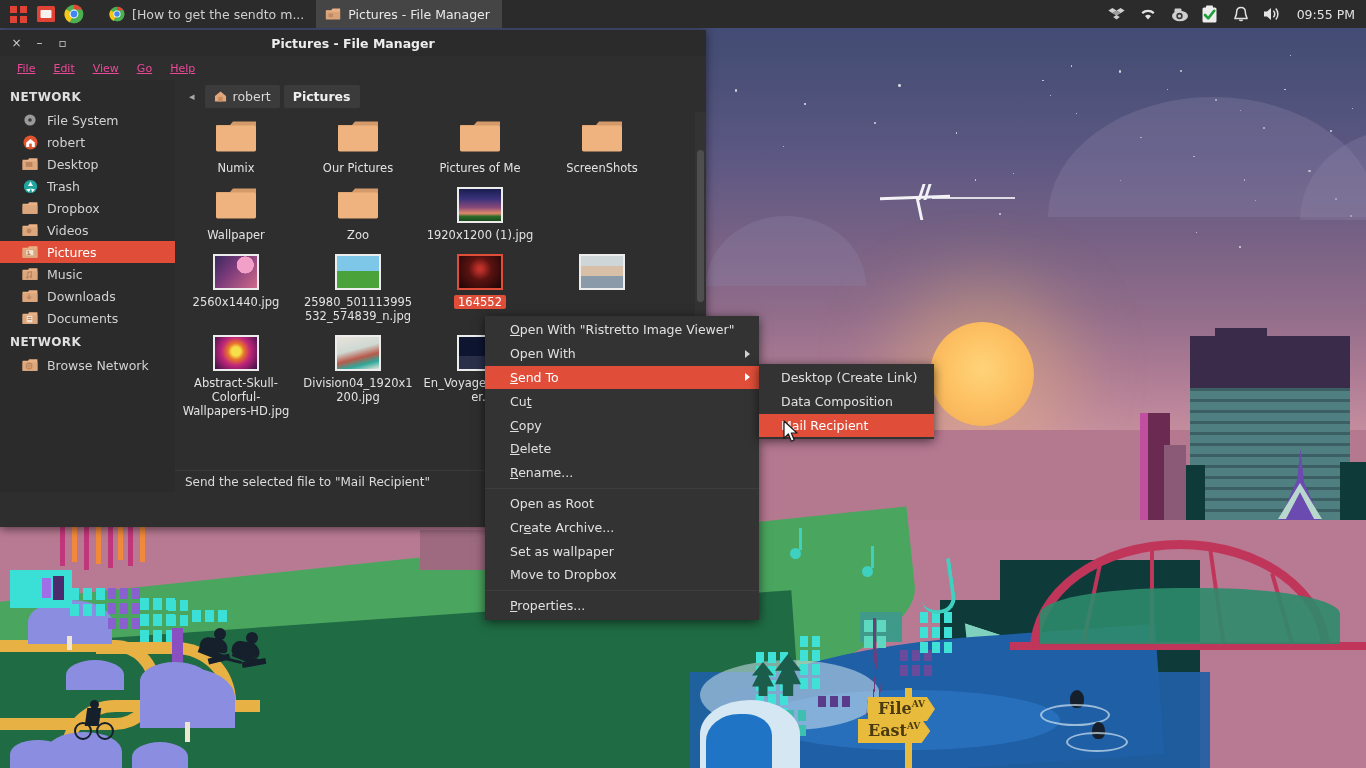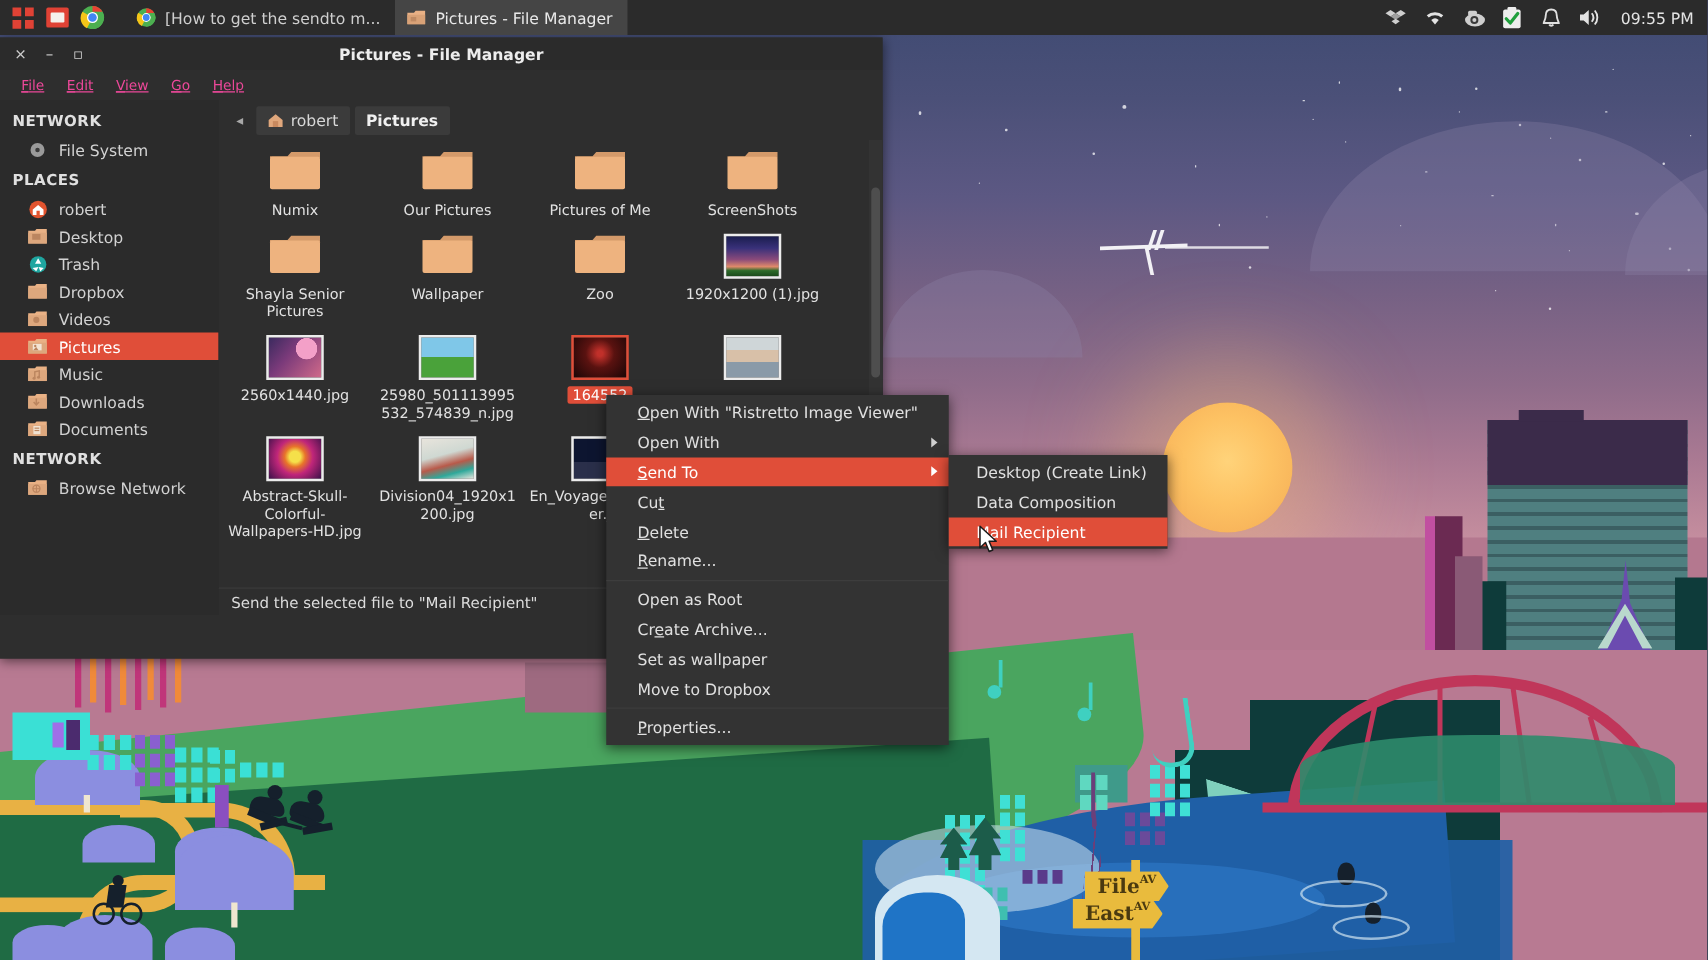--- a/index.html
+++ b/index.html
@@ -680,21 +680,20 @@
         <div class="sb-head">NETWORK</div>
         <div class="sb-item">
           <span class="sb-ico">
             <svg width="14" height="14" viewBox="0 0 14 14">
               <circle cx="7" cy="7" r="5.6" fill="#9a9a9a"></circle>
               <circle cx="7" cy="7" r="1.8" fill="#3a3a3a"></circle>
             </svg>
           </span>
           <span>File System</span>
         </div>
-        <div class="sb-head">PLACES</div>
         <div class="sb-item">
           <span class="sb-ico">
             <svg width="15" height="15" viewBox="0 0 15 15">
               <circle cx="7.5" cy="7.5" r="7" fill="#e2542f"></circle>
               <path d="M3.2 7.6 L7.5 3.9 L11.8 7.6 L11.8 12 L3.2 12 Z" fill="#fff"></path>
               <rect x="6.2" y="8.6" width="2.6" height="3.4" fill="#e2542f"></rect>
             </svg>
           </span>
           <span>robert</span>
         </div>
@@ -854,38 +853,29 @@
             </div>
           </div>
           <div class="grow">
             <div class="fitem">
               <div class="thumb">
                 <svg width="46" height="36" viewBox="0 0 46 36">
                   <path d="M3 5 L17 5 L20 1.6 L43 1.6 L43 6.5 L3 6.5 Z" fill="#d49a6a"></path>
                   <rect x="3" y="5.4" width="40" height="26" rx="1.6" fill="#eeb37f"></rect>
                 </svg>
               </div>
-              <div class="fname">Shayla Senior Pictures</div>
+              <div class="fname">Wallpaper</div>
             </div>
             <div class="fitem">
               <div class="thumb">
                 <svg width="46" height="36" viewBox="0 0 46 36">
                   <path d="M3 5 L17 5 L20 1.6 L43 1.6 L43 6.5 L3 6.5 Z" fill="#d49a6a"></path>
                   <rect x="3" y="5.4" width="40" height="26" rx="1.6" fill="#eeb37f"></rect>
                 </svg>
               </div>
-              <div class="fname">Wallpaper</div>
-            </div>
-            <div class="fitem">
-              <div class="thumb">
-                <svg width="46" height="36" viewBox="0 0 46 36">
-                  <path d="M3 5 L17 5 L20 1.6 L43 1.6 L43 6.5 L3 6.5 Z" fill="#d49a6a"></path>
-                  <rect x="3" y="5.4" width="40" height="26" rx="1.6" fill="#eeb37f"></rect>
-                </svg>
-              </div>
               <div class="fname">Zoo</div>
             </div>
             <div class="fitem">
               <div class="thumb">
                 <div class="pic" style="background: linear-gradient(rgb(26, 29, 78) 0%, rgb(57, 49, 122) 30%, rgb(138, 74, 122) 58%, rgb(224, 138, 106) 76%, rgb(45, 107, 42) 86%, rgb(28, 74, 28) 100%);"></div>
               </div>
               <div class="fname">1920x1200 (1).jpg</div>
             </div>
           </div>
           <div class="grow">
@@ -960,20 +950,23 @@
     <div class="ci">
       <span>Open With</span>
       <span class="arr"></span>
     </div>
     <div class="ci hl">
       <span><u>S</u>end To</span>
       <span class="arr"></span>
     </div>
     <div class="ci">
       <span>Cu<u>t</u></span>
+    </div>
+    <div class="ci">
+      <span><u>C</u>opy</span>
     </div>
     <div class="ci">
       <span><u>D</u>elete</span>
     </div>
     <div class="ci">
       <span><u>R</u>ename...</span>
     </div>
     <div class="csep"></div>
     <div class="ci">
       <span>Open as Root</span>

